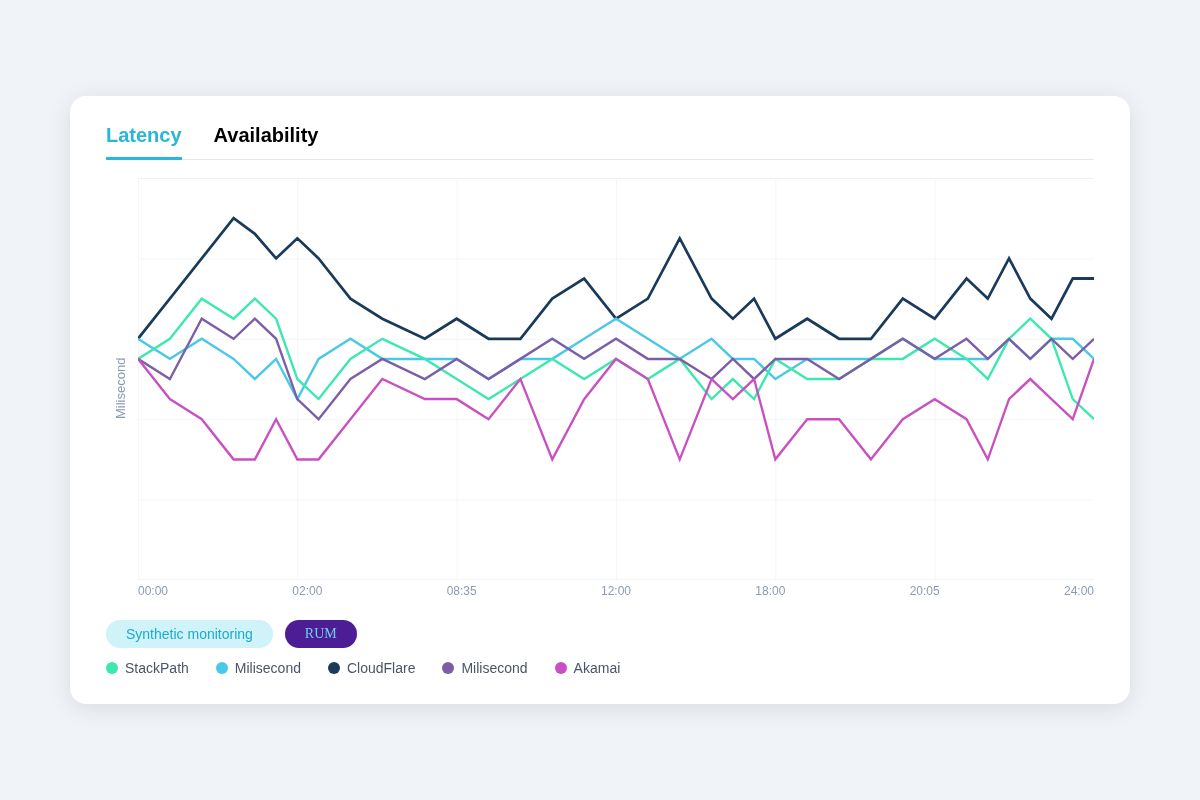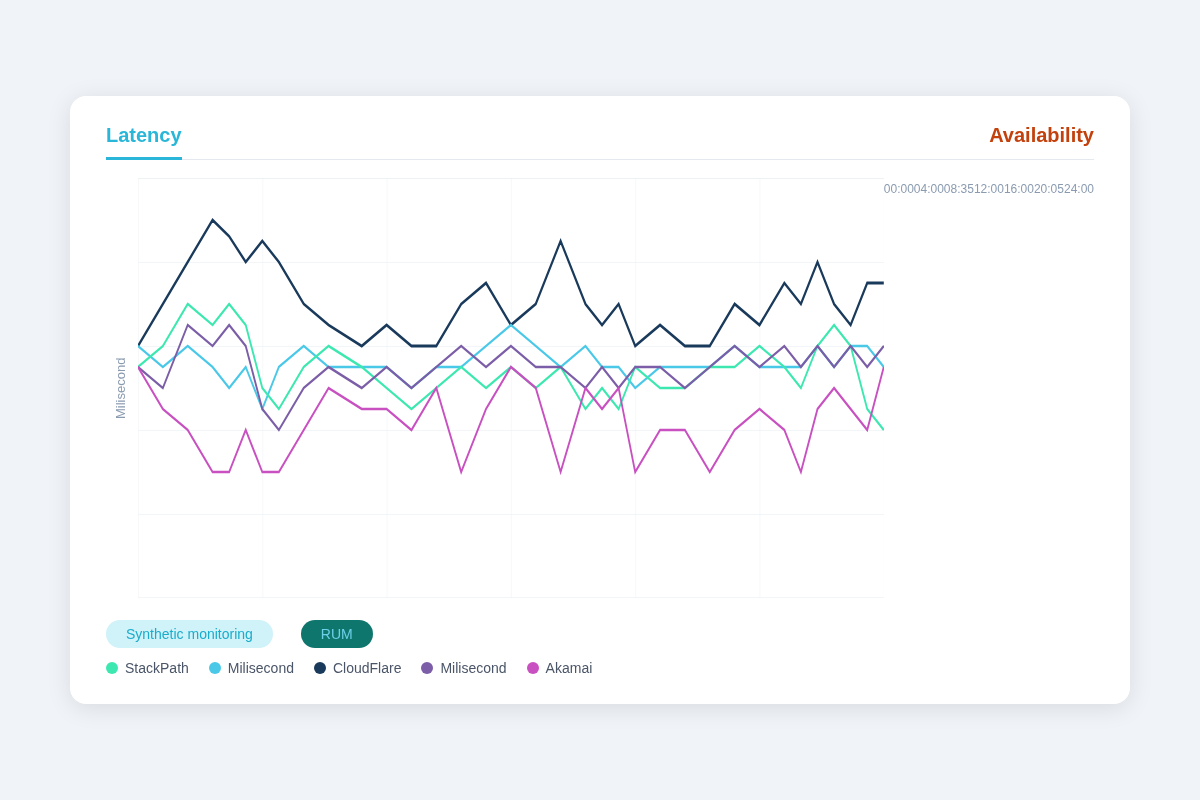--- a/index.html
+++ b/index.html
@@ -18,28 +18,27 @@
       box-shadow: 0 4px 24px rgba(0,0,0,0.10);
       width: 1060px;
       padding: 28px 36px 28px 36px;
     }
     .tabs {
       display: flex;
       gap: 32px;
       border-bottom: 1.5px solid #e5e9ef;
       margin-bottom: 18px;
       padding-bottom: 0;
-      justify-content: space-between;
     }
     .tab {
       font-size: 20px;
       font-weight: 600;
       padding-bottom: 10px;
       cursor: pointer;
-      color: #c2410c;
+      color: #000000;
       border-bottom: 3px solid transparent;
       margin-bottom: -1.5px;
     }
     .tab.active {
       color: #29b6d8;
       border-bottom: 3px solid #29b6d8;
     }
     .chart-area {
       display: flex;
       flex-direction: row;
@@ -56,21 +55,21 @@
       align-items: center;
       justify-content: center;
       width: 28px;
       flex-shrink: 0;
       margin-right: 4px;
     }
     .chart-inner {
       flex: 1;
       position: relative;
       display: flex;
-      flex-direction: row;
+      flex-direction: column;
     }
     .chart-svg-wrap {
       flex: 1;
       position: relative;
     }
     svg.chart {
       width: 100%;
       height: 100%;
     }
     .x-axis {
@@ -81,41 +80,42 @@
       color: #8a9bb0;
     }
     .bottom-section {
       margin-top: 22px;
       display: flex;
       flex-direction: column;
       gap: 12px;
     }
     .filter-buttons {
       display: flex;
-      gap: 28px;
+      gap: 12px;
     }
     .filter-btn {
       border-radius: 20px;
       padding: 6px 20px;
       font-size: 14px;
       font-weight: 500;
       cursor: pointer;
       border: none;
     }
     .filter-btn.active {
       background: #d0f2f9;
       color: #1aaccc;
     }
     .filter-btn.inactive {
-      background: #0f766e;
+      background: #4c1d95;
       color: #6ecfe8;
+      font-family: Liberation Serif, serif;
     }
     .legend {
       display: flex;
-      gap: 20px;
+      gap: 27px;
       flex-wrap: wrap;
       align-items: center;
     }
     .legend-item {
       display: flex;
       align-items: center;
       gap: 7px;
       font-size: 14px;
       color: #4a5568;
     }
@@ -343,24 +343,24 @@
               820,198
               840,180
               860,198
               880,216
               900,162
             "></polyline>
         </svg>
       </div>
       <div class="x-axis">
         <span>00:00</span>
-        <span>04:00</span>
+        <span>02:00</span>
         <span>08:35</span>
         <span>12:00</span>
-        <span>16:00</span>
+        <span>18:00</span>
         <span>20:05</span>
         <span>24:00</span>
       </div>
     </div>
   </div>
 
   <div class="bottom-section">
     <div class="filter-buttons">
       <button class="filter-btn active">Synthetic monitoring</button>
       <button class="filter-btn inactive">RUM</button>

